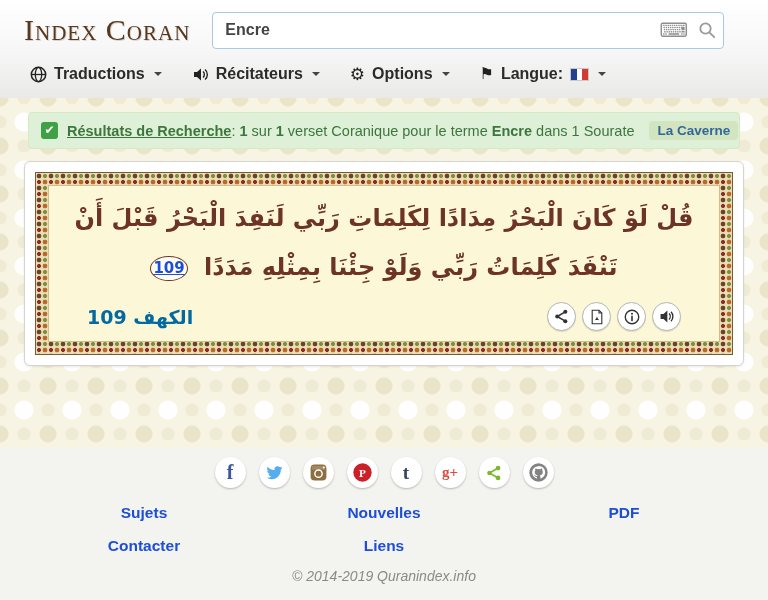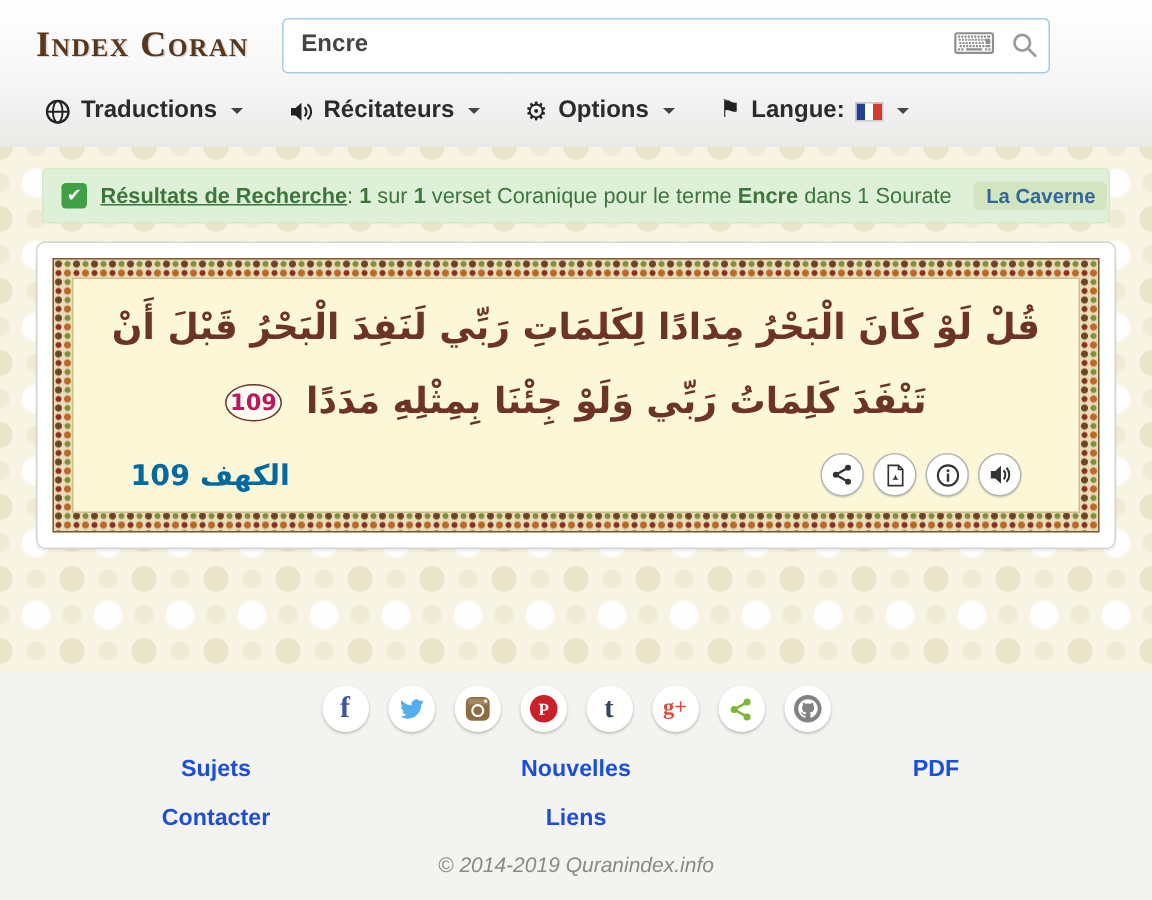--- a/index.html
+++ b/index.html
@@ -12,21 +12,21 @@
   
   .header {
     height:98px;
     background:linear-gradient(#ffffff 0%, #f6f6f6 55%, #e9e9e7 100%);
     padding:8px 24px 0 24px;
   }
   .header-top { display:flex; align-items:center; height:44px; }
   .logo {
     font-family:"Liberation Serif","DejaVu Serif",serif;
     font-variant:small-caps;
-    font-weight:bold; font-size:24px; letter-spacing:1px;
+    font-weight:normal; font-size:30px; letter-spacing:1px;
     color:#59371c; text-shadow:1px 1px 0 rgba(0,0,0,.15);
     white-space:nowrap; cursor:pointer;
   }
   .search-wrap {
     position:relative; margin-left:22px; flex:1; max-width:512px; height:37px;
   }
   .search-input {
     width:100%; height:100%; border:1px solid #a5cbe2; border-radius:4px;
     font-size:16px; font-weight:bold; color:#444; padding:0 64px 0 12px;
     outline:none; background:#fff;
@@ -101,23 +101,23 @@
   .verse-inner {
     background:#fcf8d7; border:1px solid #cdbd8d; padding:8px 24px 10px 24px;
   }
   .arabic {
     direction:rtl; text-align:center; font-size:24px; line-height:2.05;
     color:#6d3326; font-weight:bold;
     font-family:"DejaVu Sans","Liberation Sans",sans-serif;
   }
   .ayah-circle {
     display:inline-block; direction:ltr; border:1.5px solid #6d3326; border-radius:50%;
-    background:#fffdf2; color:#be185d; font-size:15px; font-weight:bold;
+    background:#fffdf2; color:#1d4ed8; font-size:15px; font-weight:bold;
     min-width:30px; height:25px; line-height:22px; text-align:center; vertical-align:middle;
-    padding:0 2px; margin-right:8px;
+    padding:0 2px; margin-right:8px;text-decoration:underline;
   }
   .verse-footer { display:flex; justify-content:space-between; align-items:center; margin-top:10px; padding:0 14px; }
   .verse-ref {
     direction:rtl; color:#0369a1; font-size:19px; font-weight:bold; cursor:pointer;
     font-family:"DejaVu Sans","Liberation Sans",sans-serif;
   }
   .action-group { display:flex; gap:6px; }
   .circle-btn {
     width:29px; height:29px; border:1px solid #b5b5b5; border-radius:50%;
     background:#fff; display:flex; align-items:center; justify-content:center;

